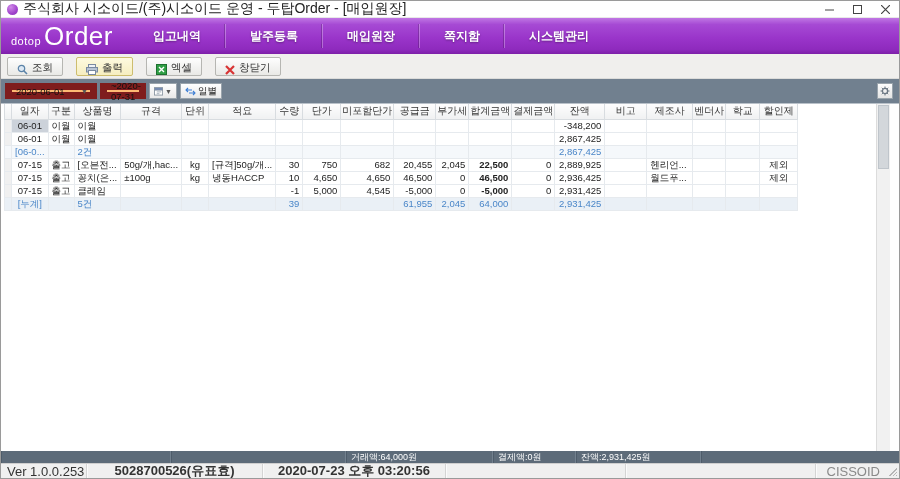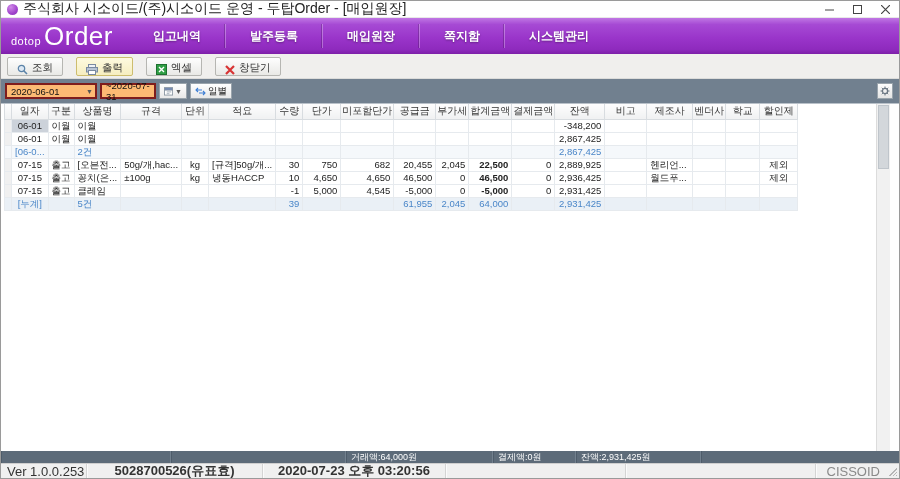--- a/index.html
+++ b/index.html
@@ -27,21 +27,21 @@
 
   
   .toolbar { position:absolute; top:53px; left:0; right:0; height:25px; background:#f0efed; border-bottom:1px solid #dcdcda; display:flex; align-items:center; padding-left:6px; gap:13px; }
   .tb-btn { height:19px; display:flex; align-items:flex-end; gap:4px; padding:0 9px; font-size:10.5px; color:#333;
     background:linear-gradient(#fefefe,#e9e9e6); border:1px solid #b6b6b2; border-radius:2px; }
   .tb-btn.highlight { background:linear-gradient(#fdfae0,#f6eec0); border-color:#cdbd6e; }
   .tb-btn svg { display:block; }
 
   
   .filterbar { position:absolute; top:78px; left:0; right:0; height:24px; background:#71808f; display:flex; align-items:center; padding:0 4px; gap:3px; }
-  .combo { height:16px; background:#fdba74; border:2px solid #7f1d1d; display:flex; align-items:center; font-size:9.5px; color:#111; padding:0 2px 0 4px; }
+  .combo { height:16px; background:#fdba74; border:7px solid #7f1d1d; display:flex; align-items:center; font-size:9.5px; color:#111; padding:0 2px 0 4px; }
   .combo .arrow { margin-left:auto; font-size:7px; color:#555; padding-left:4px; }
   .small-btn { height:16px; background:linear-gradient(#ffffff,#e8e8e8); border:1px solid #9aa4ac; display:flex; align-items:center; justify-content:center; gap:2px; font-size:9.5px; color:#222; padding:0 4px; }
   .gear-btn { position:absolute; right:6px; top:4px; width:16px; height:16px; background:linear-gradient(#fdfdfd,#e4e4e4); border:1px solid #9aa4ac; display:flex; align-items:center; justify-content:center; }
 
   
   .gridarea { position:absolute; top:102px; left:0; right:0; bottom:27px; background:#fff; border-top:1px solid #b9c1c9; }
   .vscroll { position:absolute; top:0; right:9px; bottom:0; width:14px; background:#f1f1f1; border-left:1px solid #dcdcdc; }
   .vscroll .thumb { position:absolute; top:1px; left:1px; right:1px; height:64px; background:#d3d7db; border:1px solid #bfc5cb; }
   table.grid { border-collapse:collapse; table-layout:fixed; margin-left:3px; }
   table.grid th { height:15px; background:linear-gradient(#fdfdfd,#f0f1f2); border:1px solid #d8dce0; border-top:none;
@@ -144,21 +144,21 @@
       </svg>
       <span>창닫기</span>
     </button>
   </div>
 
   <div class="filterbar">
     <div class="combo" style="width:92px;">
       <span>2020-06-01</span>
       <span class="arrow">▼</span>
     </div>
-    <div class="combo" style="width:56px;">
+    <div class="combo" style="width:46px;">
       <span>~2020-07-31</span>
     </div>
     <div class="small-btn" style="width:28px;">
       <svg width="10" height="10" viewBox="0 0 10 10">
         <rect x="0.5" y="1.5" width="9" height="8" fill="#fff" stroke="#8a96a2"></rect>
         <rect x="0.5" y="1.5" width="9" height="2.5" fill="#6f87b8" stroke="#8a96a2"></rect>
         <line x1="3" y1="6" x2="8" y2="6" stroke="#9aa6b2"></line>
           <line x1="3" y1="8" x2="6" y2="8" stroke="#9aa6b2"></line>
       </svg>
       <span style="font-size:7px;color:#555;">▼</span>

